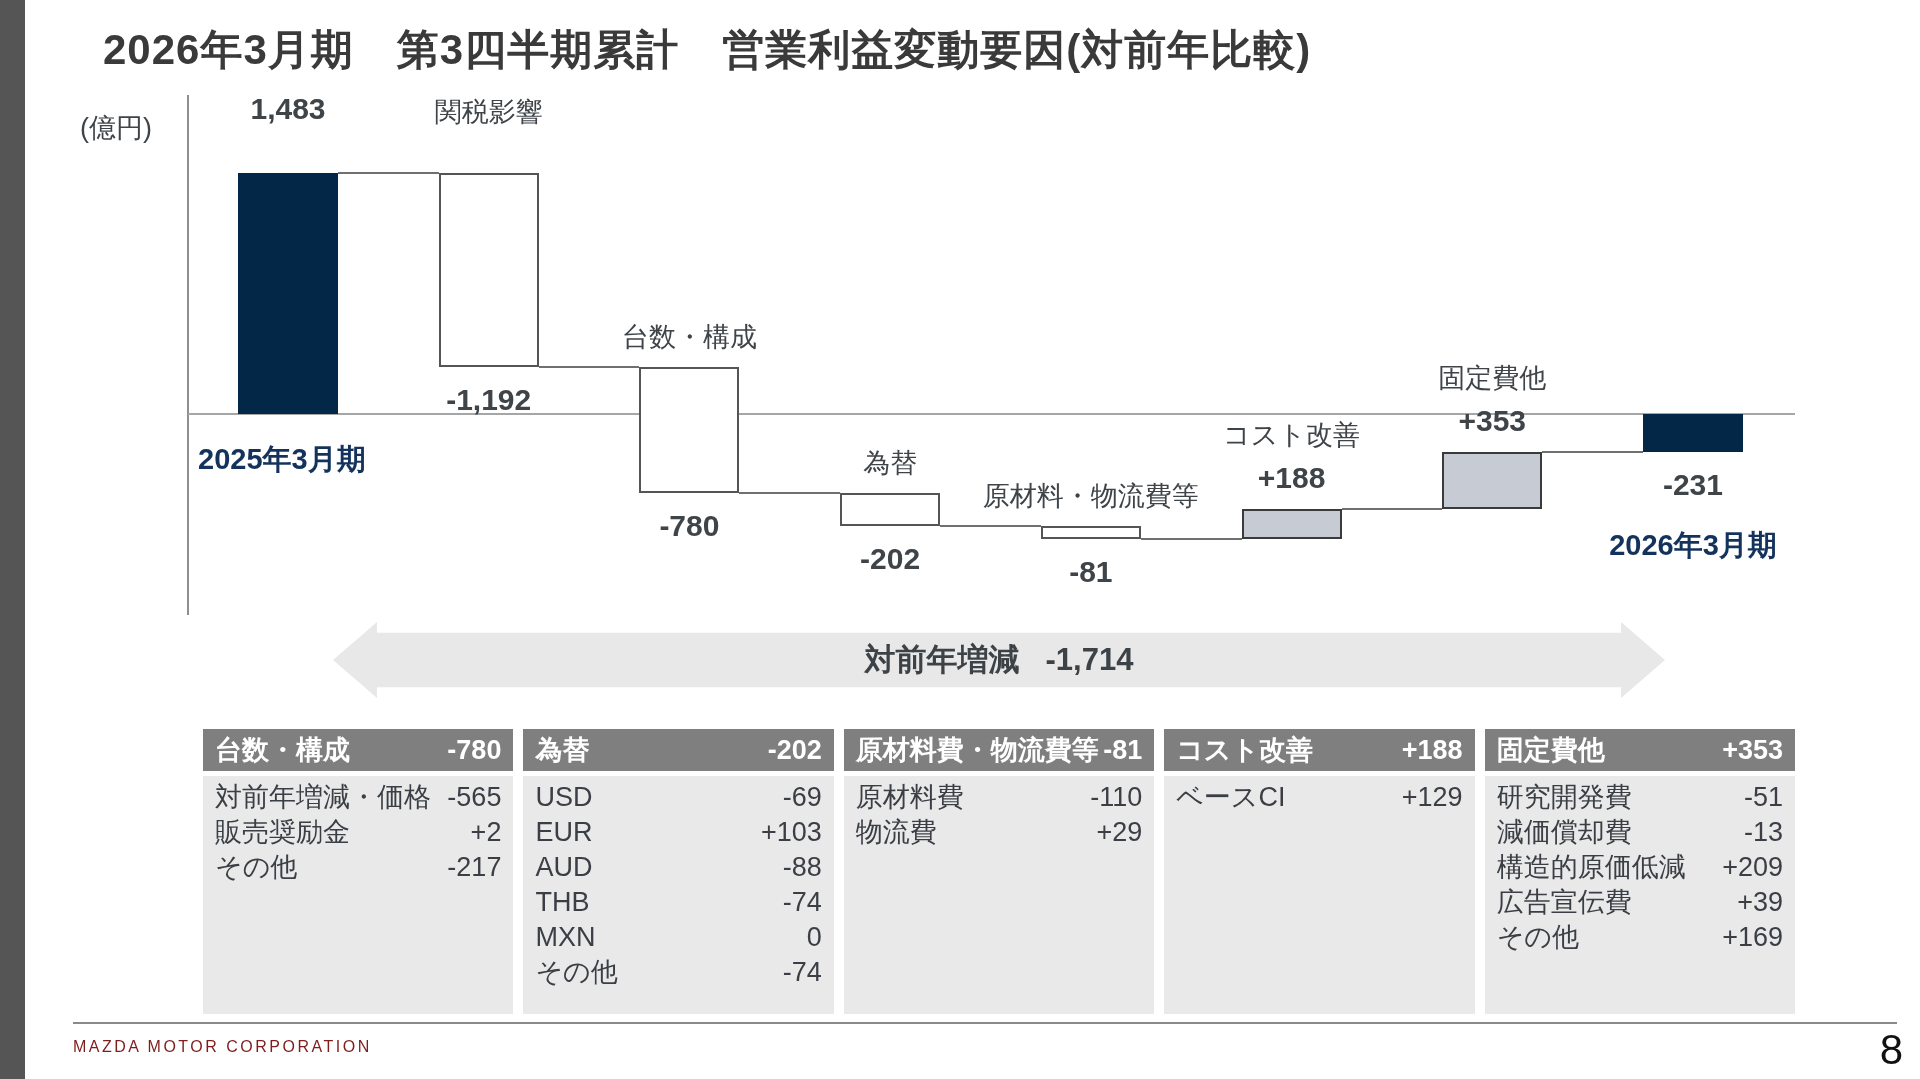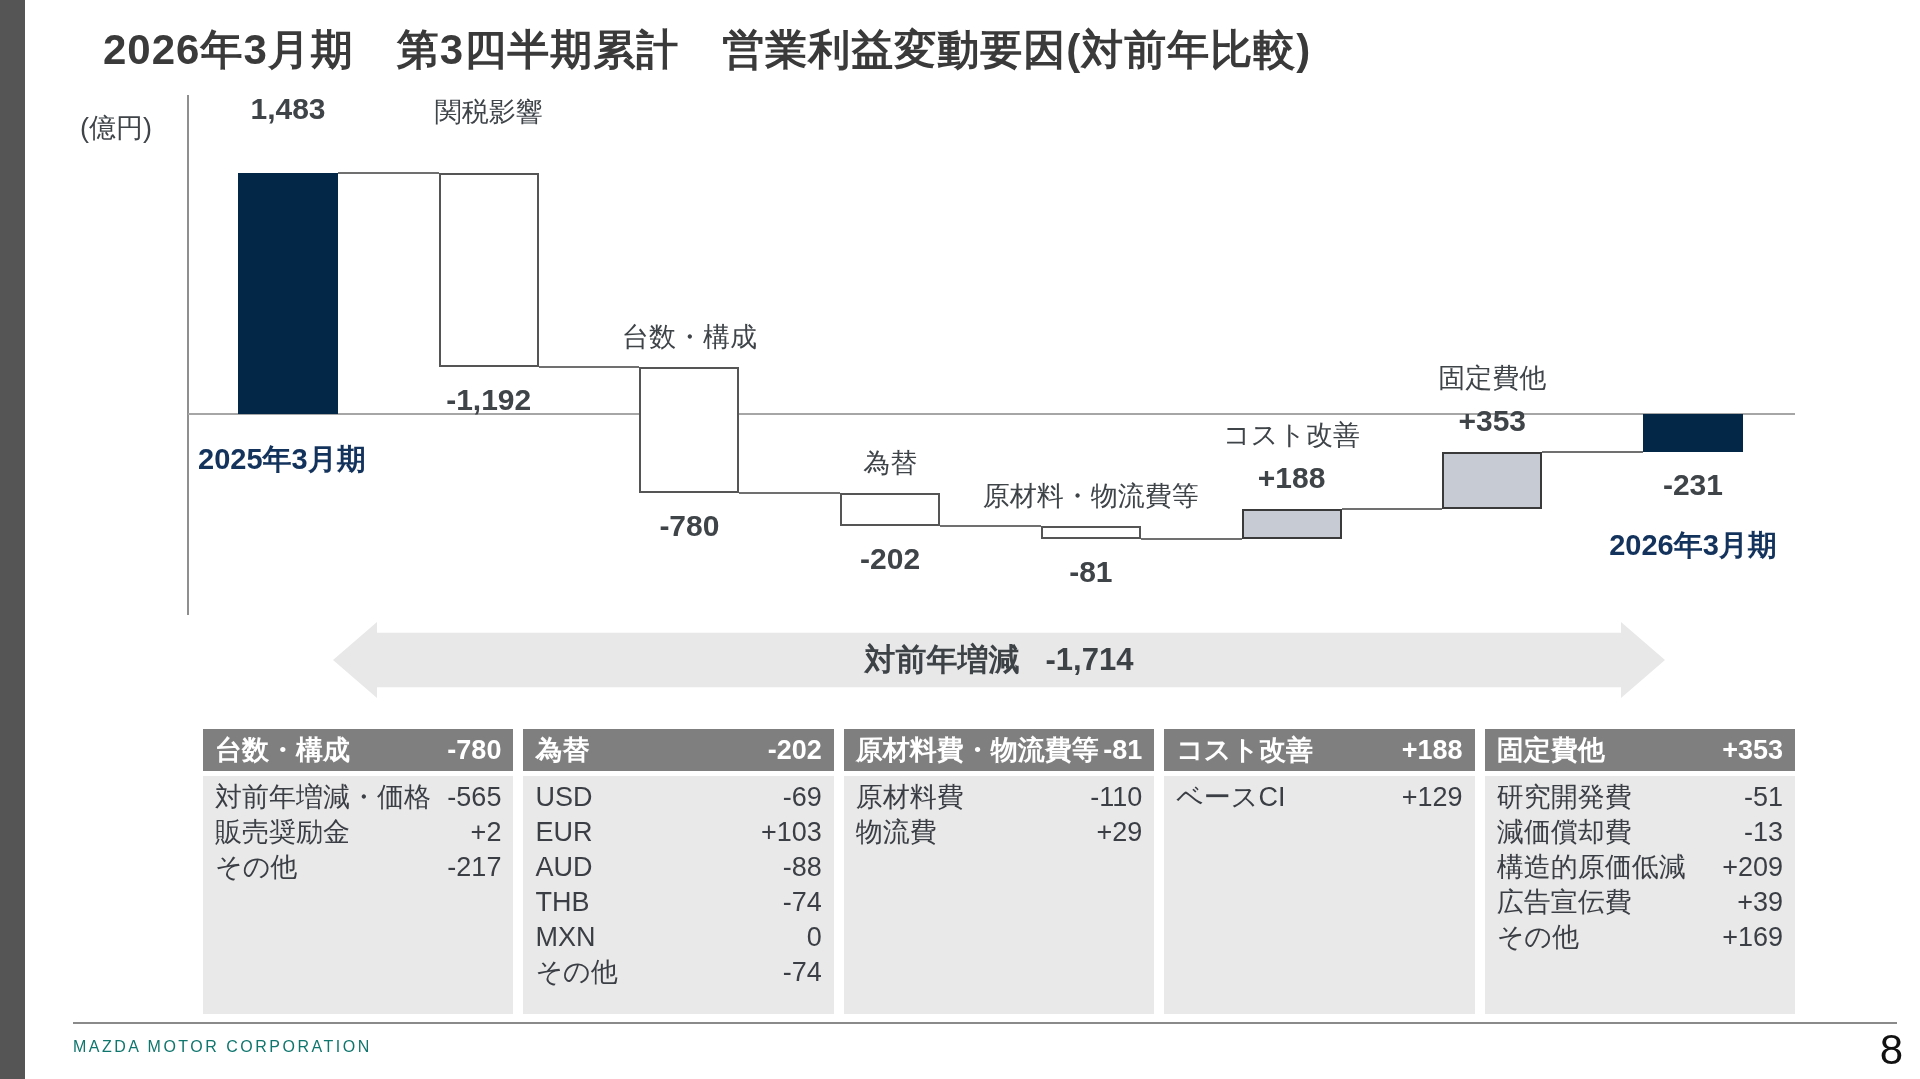--- a/index.html
+++ b/index.html
@@ -79,21 +79,21 @@
   .btable .trow{
     display:flex;align-items:center;justify-content:space-between;
     line-height:35px;font-size:27px;color:#3b3f45;white-space:nowrap;
   }
   .footer-line{
     position:absolute;left:48px;right:48px;top:1022px;height:0;
     border-top:2px solid #8a8a8a;
   }
   .company{
     position:absolute;left:48px;top:1038px;
-    font-size:16px;letter-spacing:2.5px;color:#0f766e;font-weight:500;
+    font-size:16px;letter-spacing:2.5px;color:#7f1d1d;font-weight:500;
   }
   .page-num{
     position:absolute;right:42px;top:1026px;
     font-size:42px;color:#111111;
   }
 </style>
 </head>
 <body>
 
 <div class="slide">

